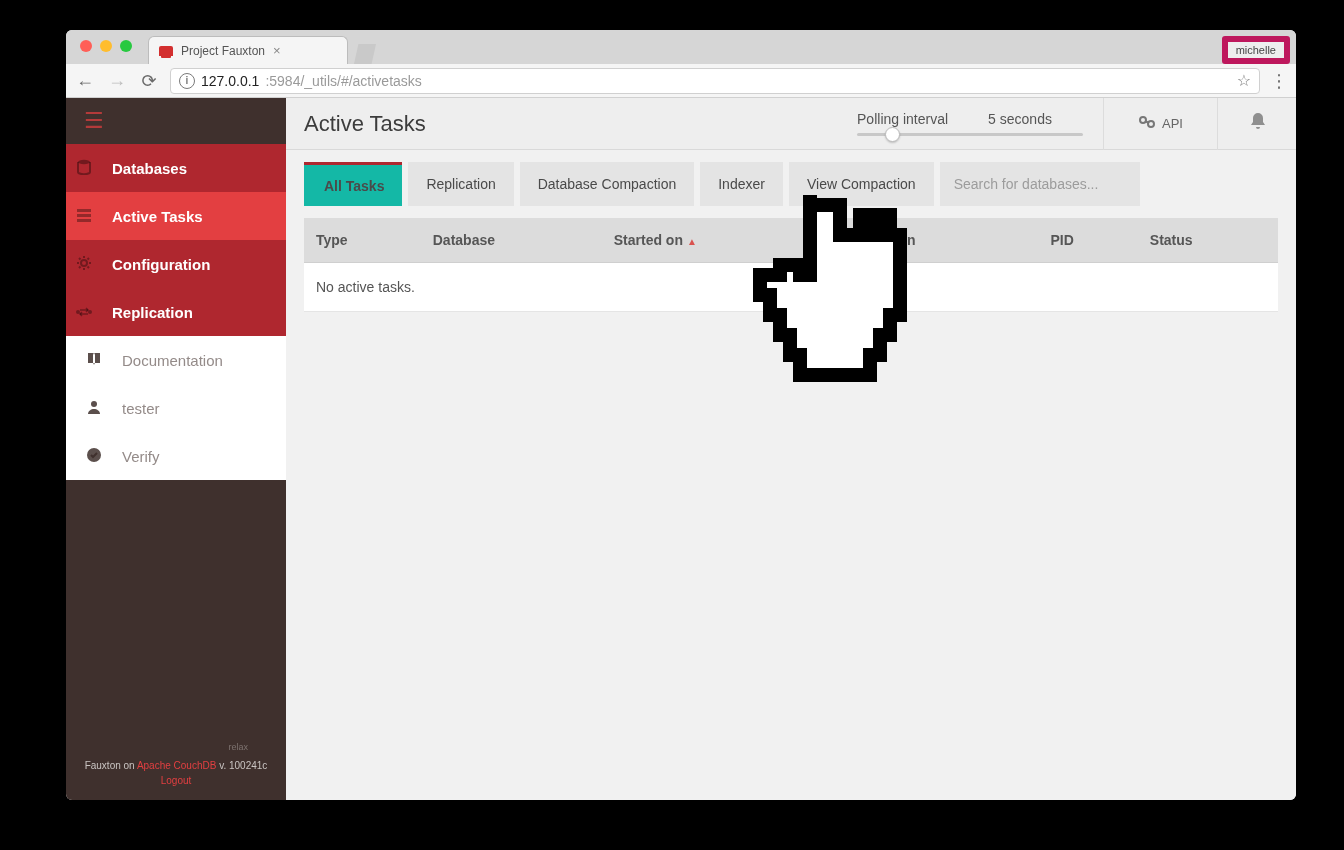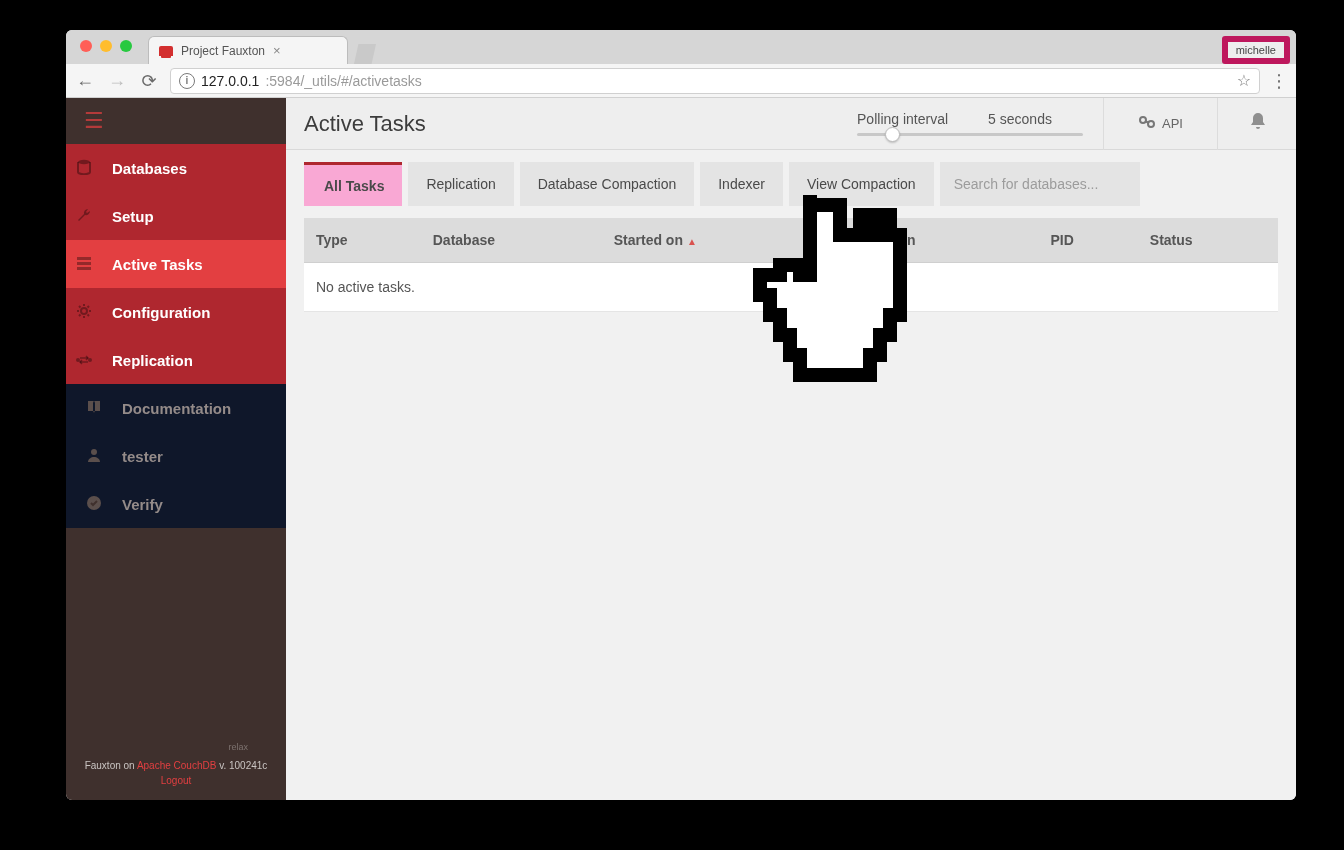--- a/index.html
+++ b/index.html
@@ -79,21 +79,21 @@
     color:#fff;
   }
   .burger-row{height:46px;display:flex;align-items:center;padding:0 18px;}
   .burger{color:#b33a3a;font-size:22px;}
   .nav-item{
     height:48px;display:flex;align-items:center;padding:0 18px;gap:18px;
     font-size:15px;cursor:pointer;
   }
   .nav-item.red{background:#af272f;}
   .nav-item.red-lt{background:#e33f41;}
-  .nav-item.dark{background:#0f172a;color:#948b89;font-weight:bold;}
+  .nav-item.dark{background:#ffffff;color:#948b89;}
   .nav-item .icn{width:20px;text-align:center;font-size:15px;}
   .nav-item.dark .icn{color:#5b4f4c;}
   .nav-item.red .icn, .nav-item.red-lt .icn{color:rgba(0,0,0,0.35);}
   .nav-item.red, .nav-item.red-lt{color:#fff;font-weight:600;padding-left:8px;}
   .sidebar-footer{margin-top:auto;text-align:center;padding:14px 8px;}
   .logo-row{display:flex;align-items:center;justify-content:center;gap:8px;}
   .couch-icon{width:28px;height:18px;background:#e33f41;border-radius:3px 3px 1px 1px;position:relative;}
   .couch-icon::before{content:"";position:absolute;left:-3px;top:3px;width:34px;height:7px;background:#e33f41;border-radius:2px;}
   .logo-text{color:#c9c4c2;font-size:22px;font-weight:300;}
   .relax{font-size:9px;color:#7c716e;text-align:right;margin-top:-4px;margin-right:30px;}
@@ -115,21 +115,21 @@
   .vsep{width:1px;height:52px;background:#dcdcdc;}
   .api-btn{display:flex;align-items:center;gap:6px;color:#666;font-size:13px;padding:0 14px;}
   .api-btn .link-icn{font-size:16px;}
   .bell{color:#8f8f8f;font-size:20px;padding:0 10px;}
 
   .tabs-row{display:flex;align-items:stretch;background:#f1f1f1;padding:12px 18px 0 18px;gap:6px;}
   .tabbtn{
     background:#e4e4e4;border:none;padding:0 18px;height:44px;
     font-size:14px;color:#4a4a4a;cursor:pointer;
   }
-  .tabbtn.active{background:#f9a8d4;font-weight:600;border-top:3px solid #af272f;padding-left:20px;}
+  .tabbtn.active{background:#14b8a6;font-weight:600;border-top:3px solid #af272f;padding-left:20px;}
   .search-box{
     background:#e4e4e4;border:none;height:44px;padding:0 14px;
     font-size:14px;color:#777;width:200px;
   }
   .search-box::placeholder{color:#9c9c9c;}
 
   .table-wrap{padding:12px 18px;}
   table{width:100%;border-collapse:collapse;background:#fff;}
   thead th{
     background:#dcdcdc;text-align:left;font-weight:600;font-size:14px;
@@ -184,28 +184,20 @@
       </div>
 
       <div class="nav-item red">
         <span class="icn">
           <svg width="16" height="16" viewBox="0 0 16 16">
               <ellipse cx="8" cy="3" rx="6" ry="2.2" fill="currentColor"></ellipse>
               <path d="M2 3v10c0 1.2 2.7 2.2 6 2.2s6-1 6-2.2V3" fill="none" stroke="currentColor" stroke-width="2"></path>
             </svg>
         </span>
         <span>Databases</span>
-      </div>
-      <div class="nav-item red">
-        <span class="icn">
-          <svg width="16" height="16" viewBox="0 0 16 16">
-              <path d="M14 4a4 4 0 0 1-5 4L3 14l-1-1 6-6a4 4 0 0 1 4-5l-2 3 1 1 3-2z" fill="currentColor"></path>
-            </svg>
-        </span>
-        <span>Setup</span>
       </div>
       <div class="nav-item red-lt">
         <span class="icn">
           <svg width="16" height="16" viewBox="0 0 16 16">
               <rect x="1" y="2" width="14" height="3" fill="currentColor"></rect>
               <rect x="1" y="7" width="14" height="3" fill="currentColor"></rect>
               <rect x="1" y="12" width="14" height="3" fill="currentColor"></rect>
             </svg>
         </span>
         <span>Active Tasks</span>

